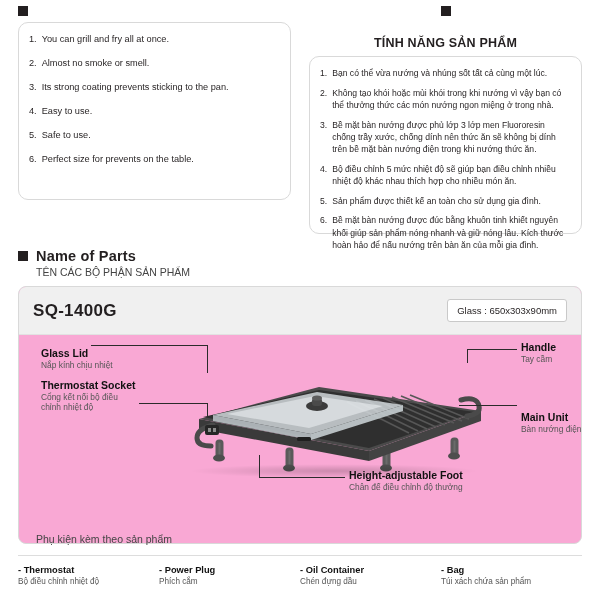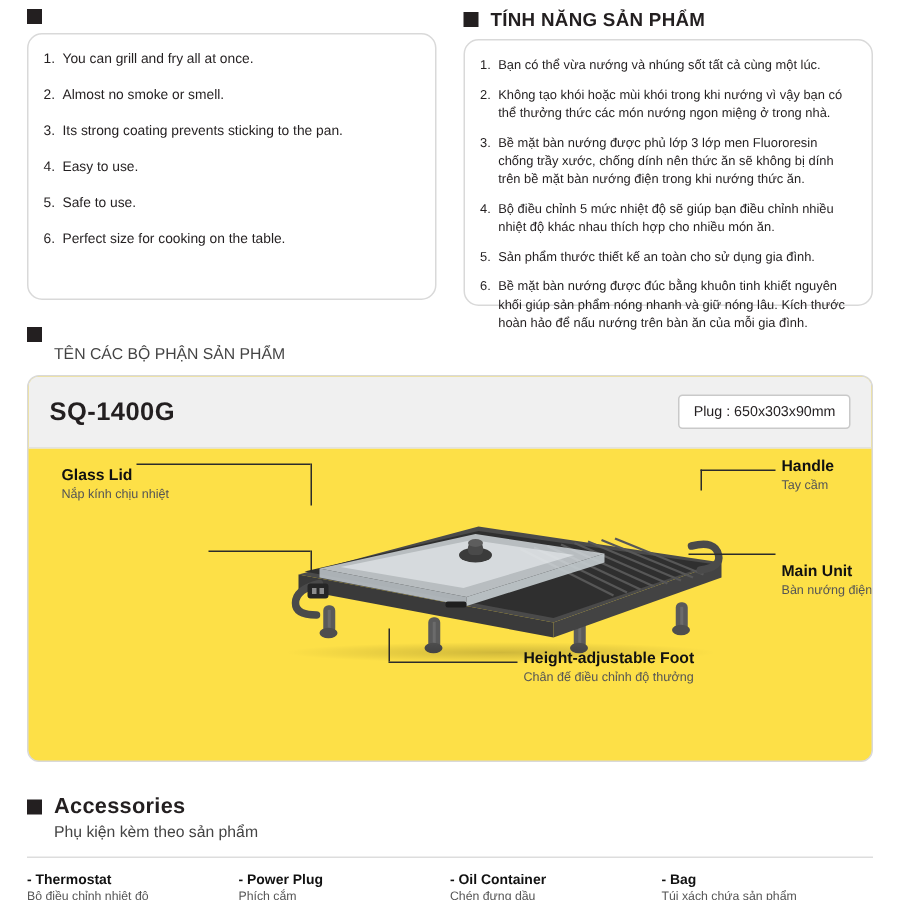--- a/index.html
+++ b/index.html
@@ -20,21 +20,21 @@
     width:10px; height:10px; background:#231f20; display:inline-block;
     flex:0 0 auto;
   }
   .sec-title { font-size:14.5px; font-weight:bold; letter-spacing:0.2px; }
   .sec-sub { font-size:10.5px; color:#444; margin:2px 0 0 18px; }
 
   
   .features-row { display:flex; gap:18px; margin-top:6px; }
   .feat-col { flex:1 1 0; min-width:0; }
   .feat-head-en { display:flex; align-items:center; gap:8px; margin-bottom:6px; }
-  .feat-head-vn { display:flex; align-items:center; gap:8px; margin-bottom:6px; }
+  .feat-head-vn { display:flex; align-items:center; gap:20px; margin-bottom:6px;flex-direction:column; }
   .feat-head-vn .sec-title { font-size:12.5px; }
   .feat-box {
     border:1px solid #d9d9d9;
     border-radius:10px;
     padding:10px 12px 10px 10px;
     height:178px;
     background:#fff;
   }
   .feat-box.vn { height:178px; }
   ol.feat-list { margin:0; padding:0; list-style:none; }
@@ -48,21 +48,21 @@
   ol.feat-list.en li { font-size:9.2px; margin-bottom:11px; }
   .li-num { flex:0 0 auto; }
   .li-txt { flex:1 1 auto; }
 
   
   .parts-section { margin-top:14px; }
   .parts-panel {
     margin-top:8px;
     border:1px solid #d9d9d9;
     border-radius:8px;
-    background:#fde047;
+    background:#f9a8d4;
     height:258px;
     position:relative;
     overflow:hidden;
   }
   .parts-topbar {
     height:48px;
     background:#f0f0f0;
     border-bottom:1px solid #e2e2e2;
     display:flex;
     align-items:center;
@@ -129,21 +129,21 @@
           <li>
               <span class="li-num">4.</span>
               <span class="li-txt">Easy to use.</span>
             </li>
           <li>
               <span class="li-num">5.</span>
               <span class="li-txt">Safe to use.</span>
             </li>
           <li>
               <span class="li-num">6.</span>
-              <span class="li-txt">Perfect size for cooking on the table.</span>
+              <span class="li-txt">Perfect size for prevents on the table.</span>
             </li>
         </ol>
       </div>
     </div>
 
     <div class="feat-col">
       <div class="feat-head-vn sec-head">
         <span class="sec-bullet"></span>
         <span class="sec-title">TÍNH NĂNG SẢN PHẨM</span>
       </div>
@@ -160,41 +160,42 @@
           <li>
               <span class="li-num">3.</span>
               <span class="li-txt">Bề mặt bàn nướng được phủ lớp 3 lớp men Fluororesin chống trầy xước, chống dính nên thức ăn sẽ không bị dính trên bề mặt bàn nướng điện trong khi nướng thức ăn.</span>
             </li>
           <li>
               <span class="li-num">4.</span>
               <span class="li-txt">Bộ điều chỉnh 5 mức nhiệt độ sẽ giúp bạn điều chỉnh nhiều nhiệt độ khác nhau thích hợp cho nhiều món ăn.</span>
             </li>
           <li>
               <span class="li-num">5.</span>
-              <span class="li-txt">Sản phẩm thước thiết kế an toàn cho sử dụng gia đình.</span>
+              <span class="li-txt">Sản phẩm được thiết kế an toàn cho sử dụng gia đình.</span>
             </li>
           <li>
               <span class="li-num">6.</span>
               <span class="li-txt">Bề mặt bàn nướng được đúc bằng khuôn tinh khiết nguyên khối giúp sản phẩm nóng nhanh và giữ nóng lâu. Kích thước hoàn hảo để nấu nướng trên bàn ăn của mỗi gia đình.</span>
             </li>
         </ol>
       </div>
     </div>
   </div>
 
   <div class="parts-section">
     <div class="sec-head">
       <span class="sec-bullet"></span>
+      <span class="sec-title">Name of Parts</span>
     </div>
     <div class="sec-sub">TÊN CÁC BỘ PHẬN SẢN PHẨM</div>
 
     <div class="parts-panel">
       <div class="parts-topbar">
         <div class="model-no">SQ-1400G</div>
-        <div class="size-box">Plug : 650x303x90mm</div>
+        <div class="size-box">Glass : 650x303x90mm</div>
       </div>
 
       <div class="grill-wrap">
         <div class="shadow"></div>
         <svg width="330" height="130" viewBox="0 0 330 130">
 
           <g stroke="#5a5a5a" stroke-width="3" fill="#6b6b6b">
             <rect x="48" y="82" width="5" height="16" rx="2"></rect>
             <rect x="118" y="90" width="5" height="18" rx="2"></rect>
             <rect x="215" y="90" width="5" height="18" rx="2"></rect>
@@ -257,43 +258,43 @@
       <div class="leader" style="left:440px; top:118px; width:58px; height:1px;"></div>
 
       <div class="leader" style="left:240px; top:190px; width:86px; height:1px;"></div>
       <div class="leader" style="left:240px; top:168px; width:1px; height:22px;"></div>
 
       <div class="lbl" style="left:22px; top:60px;">
         <div class="t1">Glass Lid</div>
         <div class="t2">Nắp kính chịu nhiệt</div>
       </div>
 
+      <div class="lbl" style="left:22px; top:92px;">
+        <div class="t1">Thermostat Socket</div>
+        <div class="t2 wrap">Cổng kết nối bộ điều chỉnh nhiệt độ</div>
+      </div>
 
       <div class="lbl" style="left:502px; top:54px;">
         <div class="t1">Handle</div>
         <div class="t2">Tay cầm</div>
       </div>
 
       <div class="lbl" style="left:502px; top:124px;">
         <div class="t1">Main Unit</div>
         <div class="t2">Bàn nướng điện</div>
       </div>
 
       <div class="lbl" style="left:330px; top:182px;">
         <div class="t1">Height-adjustable Foot</div>
         <div class="t2">Chân đế điều chỉnh độ thưởng</div>
       </div>
     </div>
   </div>
 
   <div class="acc-section">
-    <div class="sec-head">
-      <span class="sec-bullet"></span>
-      <span class="sec-title">Accessories</span>
-    </div>
     <div class="acc-sub">Phụ kiện kèm theo sản phẩm</div>
     <div class="acc-rule"></div>
     <div class="acc-row">
       <div class="acc-item">
         <div class="acc-name">- Thermostat</div>
         <div class="acc-vn">Bộ điều chỉnh nhiệt độ</div>
       </div>
       <div class="acc-item">
         <div class="acc-name">- Power Plug</div>
         <div class="acc-vn">Phích cắm</div>

